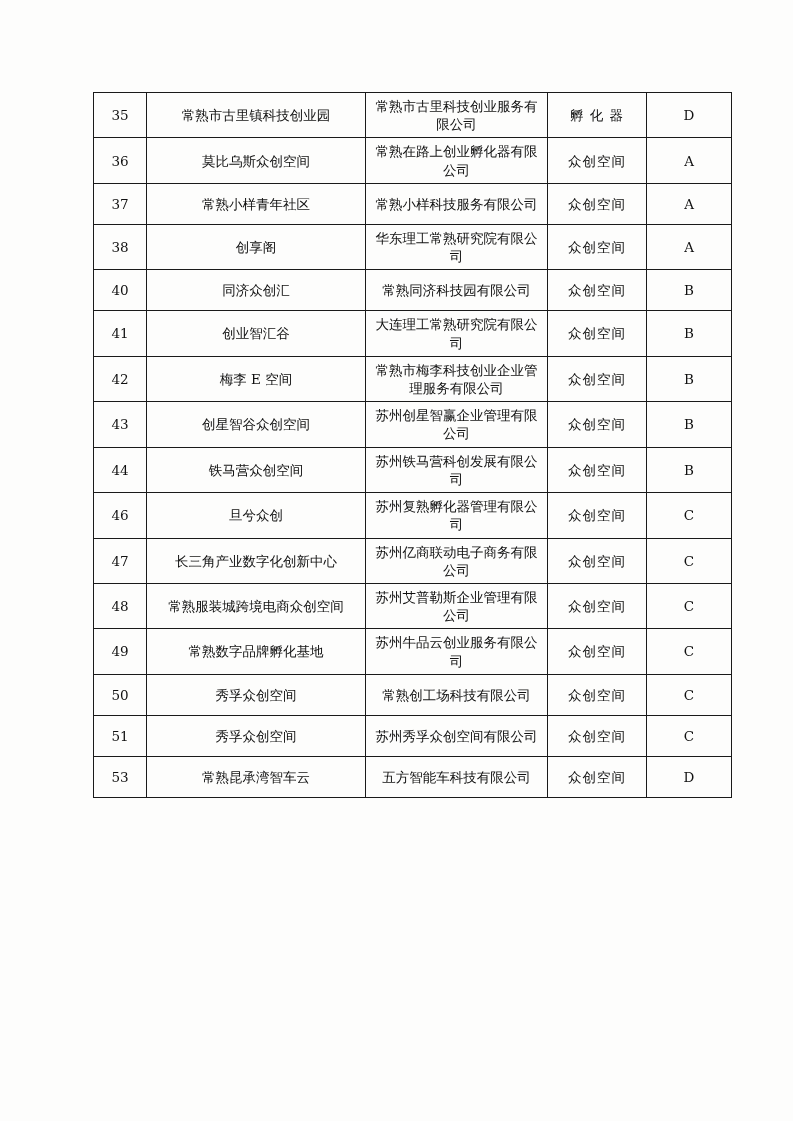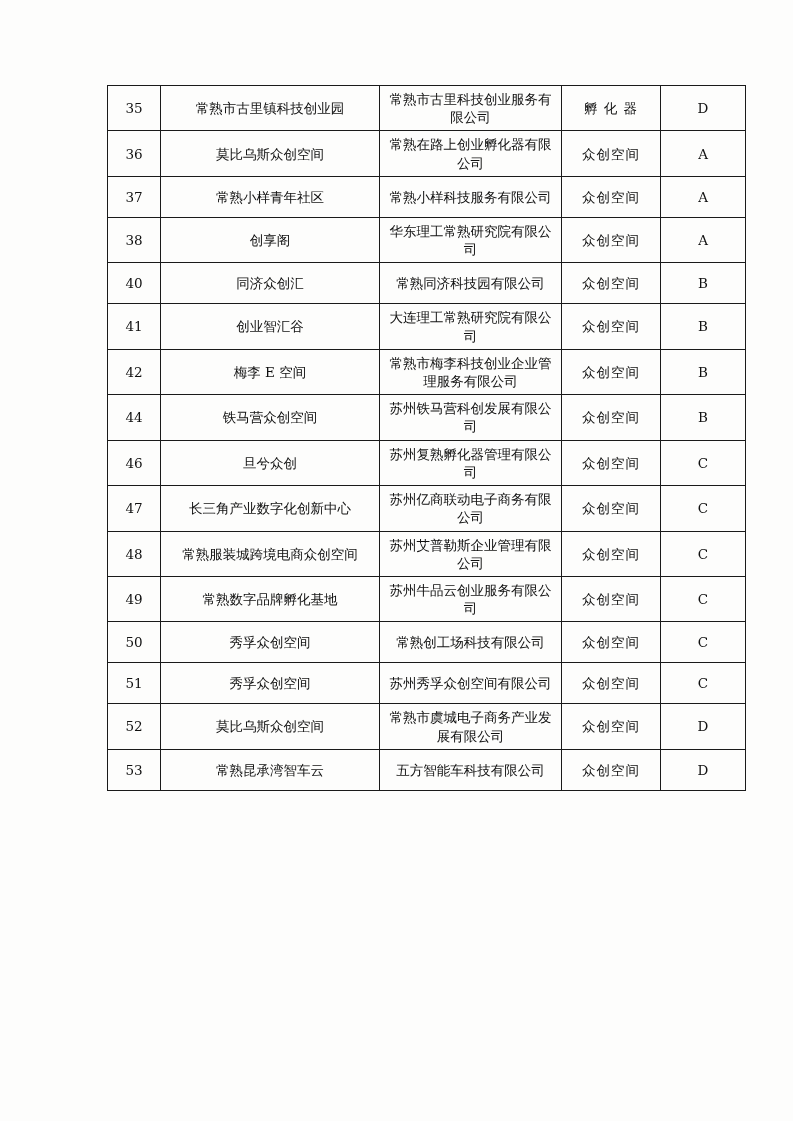--- a/index.html
+++ b/index.html
@@ -18,23 +18,22 @@
     position: absolute;
     left: 0;
     top: 0;
     width: 793px;
     height: 1121px;
     background: #fdfdfc;
   }
   .doc-table-wrap {
     position: absolute;
     left: 93px;
-    top: 85px;
+    top: 92px;
     width: 607px;
-    margin-left: 14px;
   }
   table.doc-table {
     border-collapse: collapse;
     width: 607px;
     table-layout: fixed;
   }
   table.doc-table td {
     border: 1px solid #1a1a1a;
     padding: 4px 3px;
     text-align: center;
@@ -102,20 +101,27 @@
             <td class="col-grade">B</td>
           </tr>
           <tr class="row">
             <td class="col-idx">42</td>
             <td class="col-name">梅李 E 空间</td>
             <td class="col-org">常熟市梅李科技创业企业管理服务有限公司</td>
             <td class="col-type">众创空间</td>
             <td class="col-grade">B</td>
           </tr>
           <tr class="row">
+            <td class="col-idx">43</td>
+            <td class="col-name">创星智谷众创空间</td>
+            <td class="col-org">苏州创星智赢企业管理有限公司</td>
+            <td class="col-type">众创空间</td>
+            <td class="col-grade">B</td>
+          </tr>
+          <tr class="row">
             <td class="col-idx">44</td>
             <td class="col-name">铁马营众创空间</td>
             <td class="col-org">苏州铁马营科创发展有限公司</td>
             <td class="col-type">众创空间</td>
             <td class="col-grade">B</td>
           </tr>
           <tr class="row">
             <td class="col-idx">46</td>
             <td class="col-name">旦兮众创</td>
             <td class="col-org">苏州复熟孵化器管理有限公司</td>
@@ -151,27 +157,20 @@
             <td class="col-grade">C</td>
           </tr>
           <tr class="row">
             <td class="col-idx">51</td>
             <td class="col-name">秀孚众创空间</td>
             <td class="col-org">苏州秀孚众创空间有限公司</td>
             <td class="col-type">众创空间</td>
             <td class="col-grade">C</td>
           </tr>
           <tr class="row">
-            <td class="col-idx">52</td>
-            <td class="col-name">莫比乌斯众创空间</td>
-            <td class="col-org">常熟市虞城电子商务产业发展有限公司</td>
-            <td class="col-type">众创空间</td>
-            <td class="col-grade">D</td>
-          </tr>
-          <tr class="row">
             <td class="col-idx">53</td>
             <td class="col-name">常熟昆承湾智车云</td>
             <td class="col-org">五方智能车科技有限公司</td>
             <td class="col-type">众创空间</td>
             <td class="col-grade">D</td>
           </tr>
         </tbody>
     </table>
   </div>
 </div>

